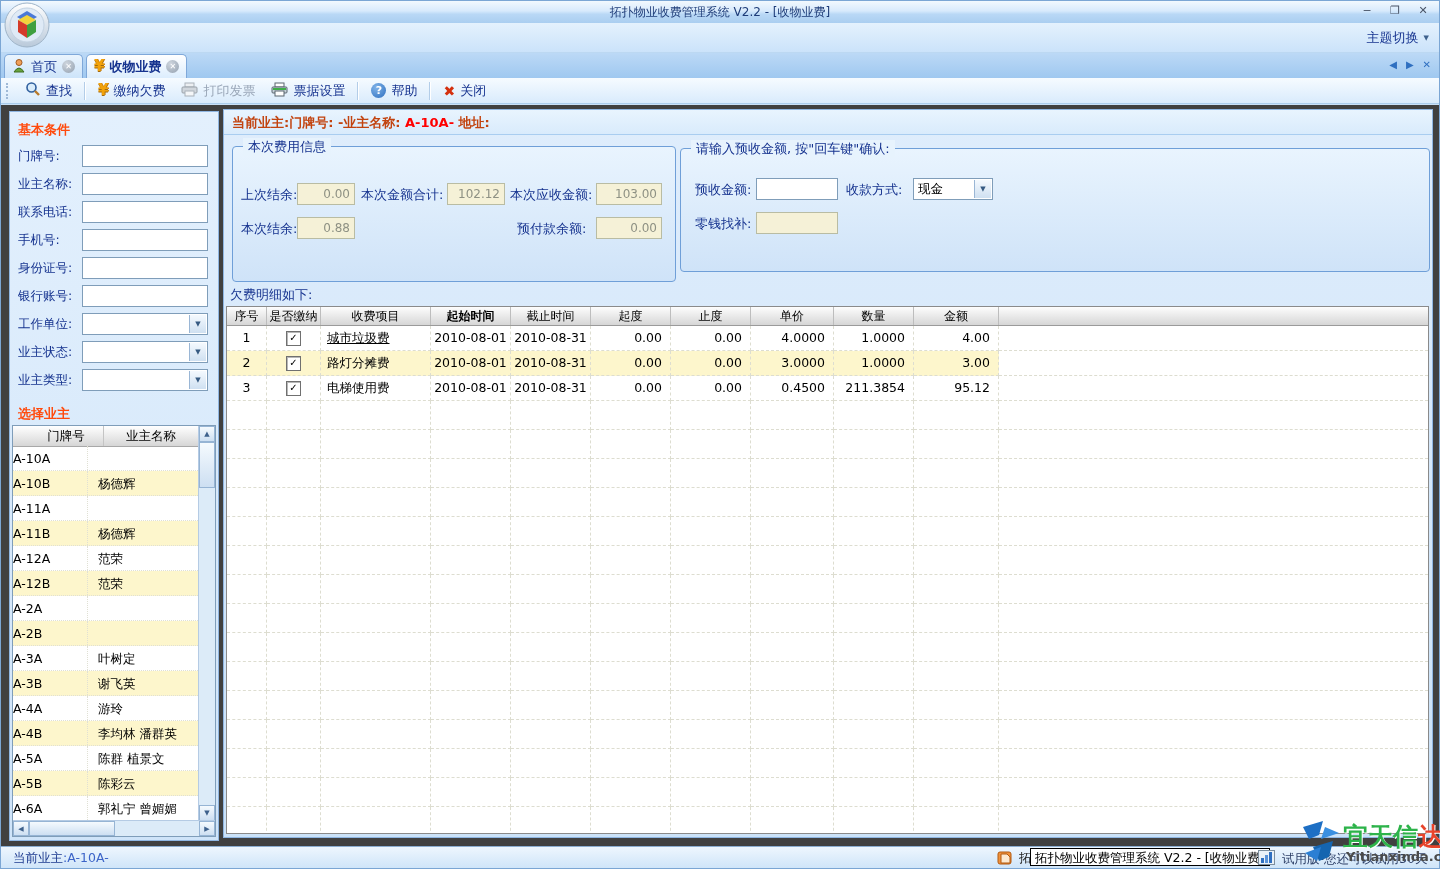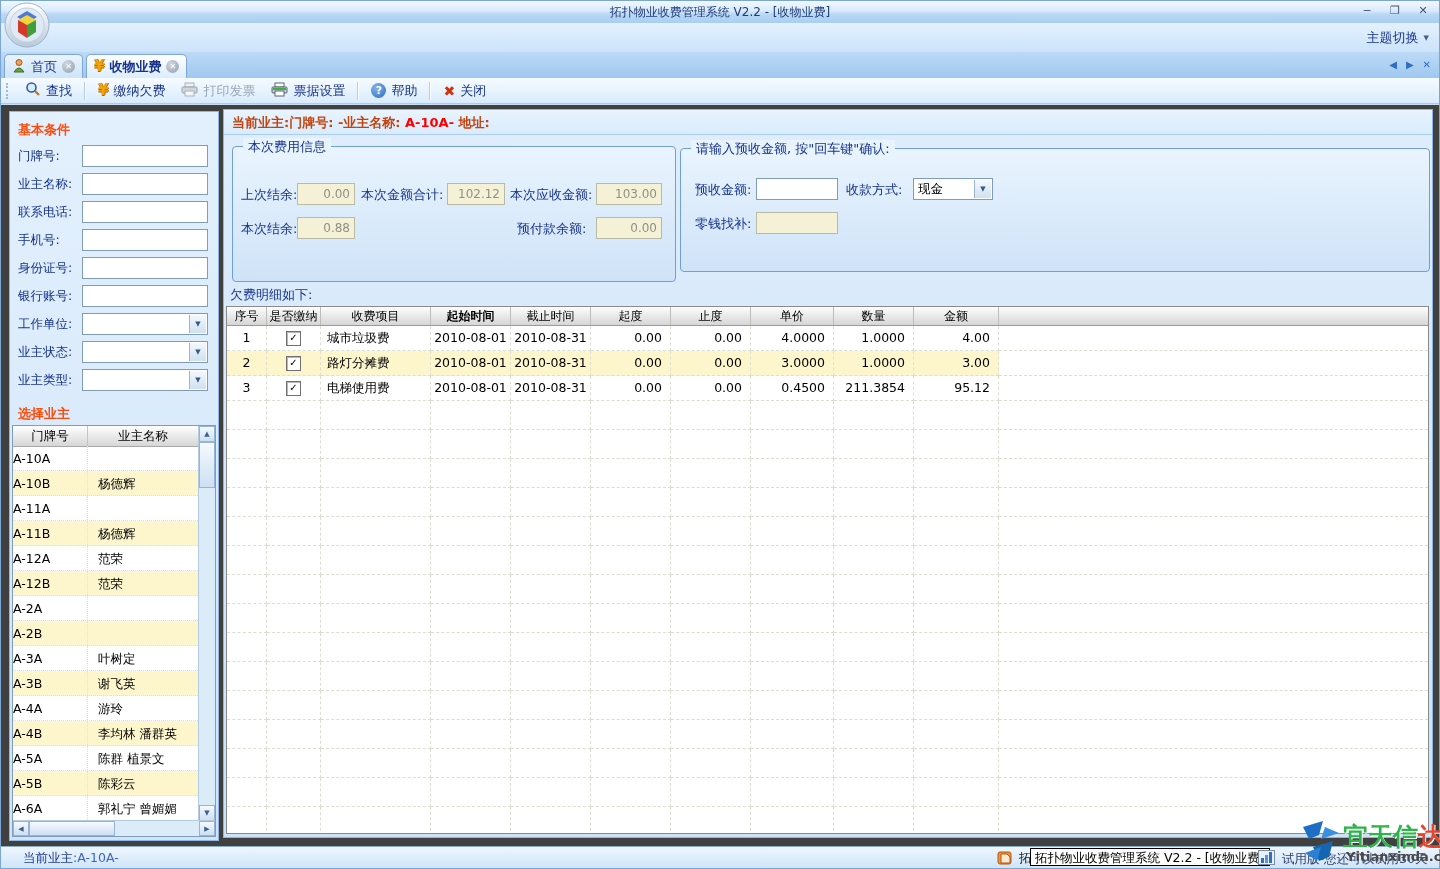--- a/index.html
+++ b/index.html
@@ -135,21 +135,21 @@
   .ft-fill{flex:1;border-bottom:1px dashed #ddddd0;box-sizing:border-box}
   .hl{background:#fdf6cc}
   .ft-empty{display:flex;height:29px}
   .ft-empty .ft-cell{height:29px}
   .checkbox{display:inline-block;width:13px;height:13px;background:#fff;border:1px solid #707070;
     box-shadow:inset 1px 1px 0 #b8b8b8;line-height:12px;font-size:10px;font-weight:bold;color:#000;text-align:center}
 
   
   .statusbar{position:absolute;left:0;right:0;bottom:0;height:22px;
     background:linear-gradient(#eef6fe,#cfe5f9);border-top:1px solid #8badd1;box-sizing:border-box;font-size:12.5px}
-  .sb-owner{position:absolute;left:22px;top:3px;white-space:nowrap}
+  .sb-owner{position:absolute;left:12px;top:3px;white-space:nowrap}
   .sb-owner-label{color:#1d3a8f}
   .sb-owner-value{color:#3c64c8}
   .sb-doc-icon{position:absolute;left:996px;top:3px}
   .sb-trunc{position:absolute;left:1018px;top:3px;color:#222}
   .sb-appbox{position:absolute;left:1029px;top:1px;height:18px;line-height:17px;background:#fff;
     border:1px solid #000;padding:0 4px;font-size:12.5px;color:#000;box-sizing:border-box;white-space:nowrap}
   .sb-chart-icon{position:absolute;left:1257px;top:3px}
   .sb-trial{position:absolute;left:1281px;top:4px;color:#2c3e66;white-space:nowrap}
 
   
@@ -316,21 +316,21 @@
             <span class="field-label">业主类型:</span>
             <div class="text-field">
               <span class="combo-btn">▼</span>
             </div>
           </div>
         </div>
       <div class="section-title" style="margin-top:14px">选择业主</div>
 
       <div class="owner-list">
         <div class="ol-header">
-            <div class="ol-hcell" style="width: 75px;">门牌号</div>
+            <div class="ol-hcell" style="width: 75px; margin-left: 16px;">门牌号</div>
             <div class="ol-hcell" style="flex: 1 1 0%; border-right: none;">业主名称</div>
           </div>
         <div class="ol-rows">
             <div class="ol-row">
               <div class="ol-c1">A-10A</div>
               <div class="ol-c2"></div>
             </div>
             <div class="ol-row alt">
               <div class="ol-c1">A-10B</div>
               <div class="ol-c2">杨德辉</div>
@@ -448,21 +448,21 @@
             <div class="ft-hcell" style="width: 80px;">数量</div>
             <div class="ft-hcell" style="width: 85px;">金额</div>
             <div class="ft-hcell ft-hfill"></div>
           </div>
         <div>
             <div class="ft-row">
               <div class="ft-cell al-c" style="width: 40px;">1</div>
               <div class="ft-cell al-cb" style="width: 54px;">
                 <span class="checkbox">✓</span>
               </div>
-              <div class="ft-cell al-l" style="width: 110px;">城市垃圾费</div>
+              <div class="ft-cell al-l" style="width: 110px; text-decoration: underline;">城市垃圾费</div>
               <div class="ft-cell al-c" style="width: 80px;">2010-08-01</div>
               <div class="ft-cell al-c" style="width: 80px;">2010-08-31</div>
               <div class="ft-cell al-r" style="width: 80px;">0.00</div>
               <div class="ft-cell al-r" style="width: 80px;">0.00</div>
               <div class="ft-cell al-r" style="width: 83px;">4.0000</div>
               <div class="ft-cell al-r" style="width: 80px;">1.0000</div>
               <div class="ft-cell al-r" style="width: 85px;">4.00</div>
               <div class="ft-fill"></div>
             </div>
             <div class="ft-row">

